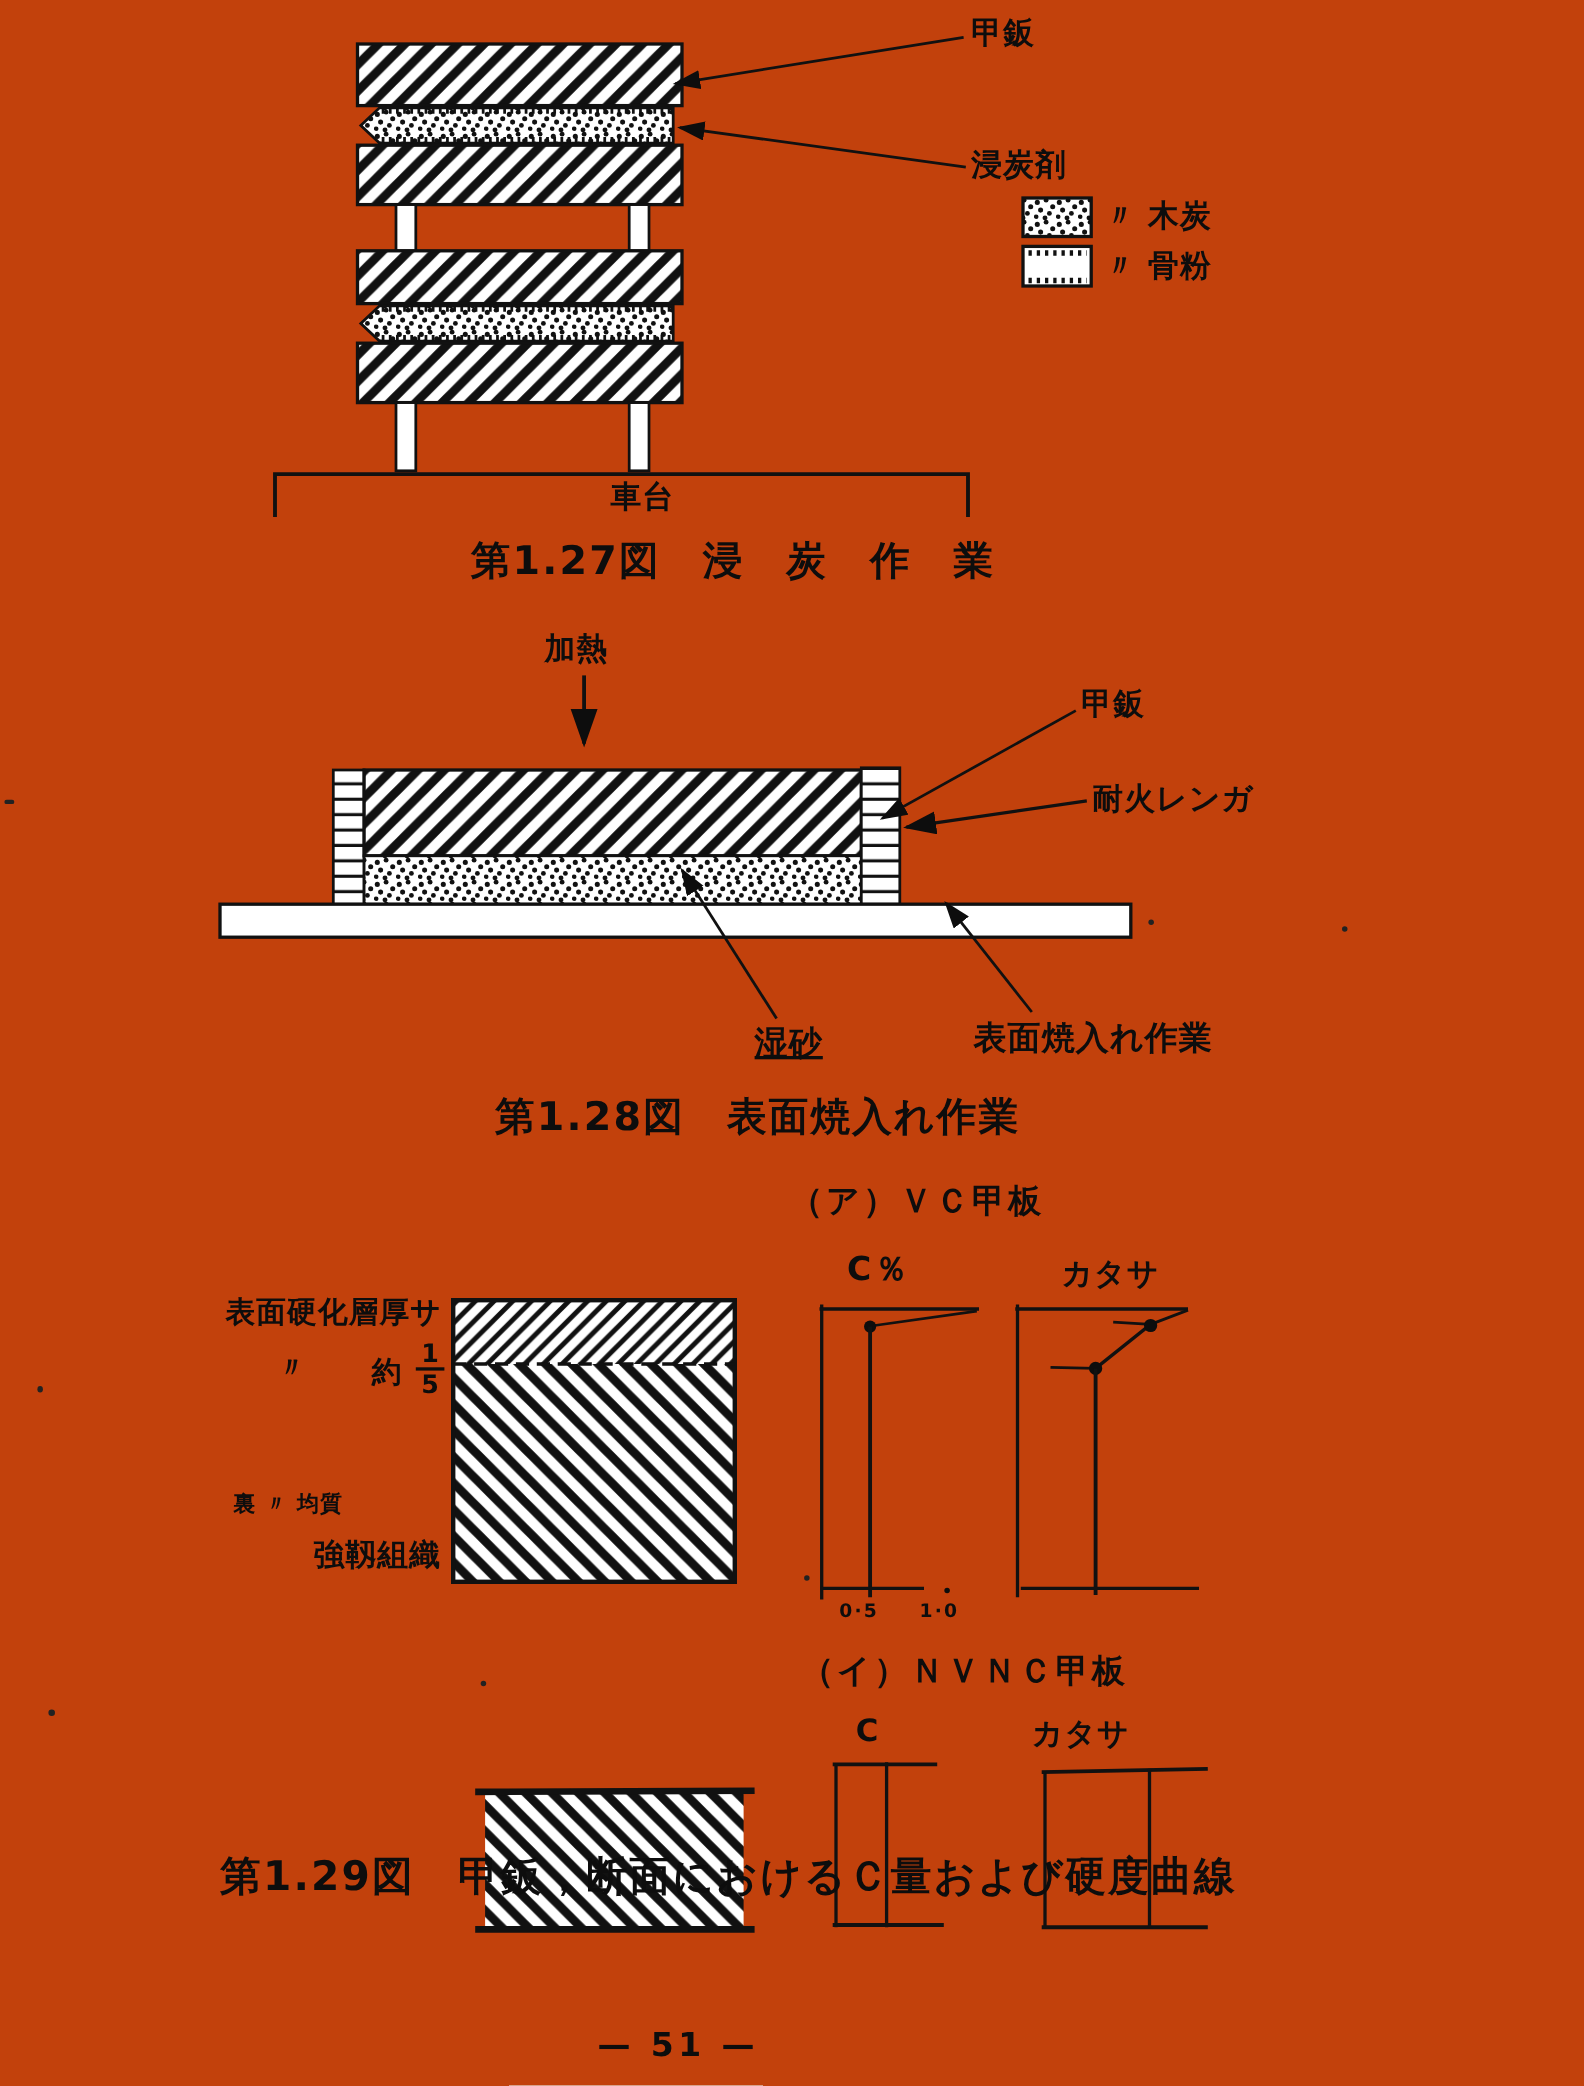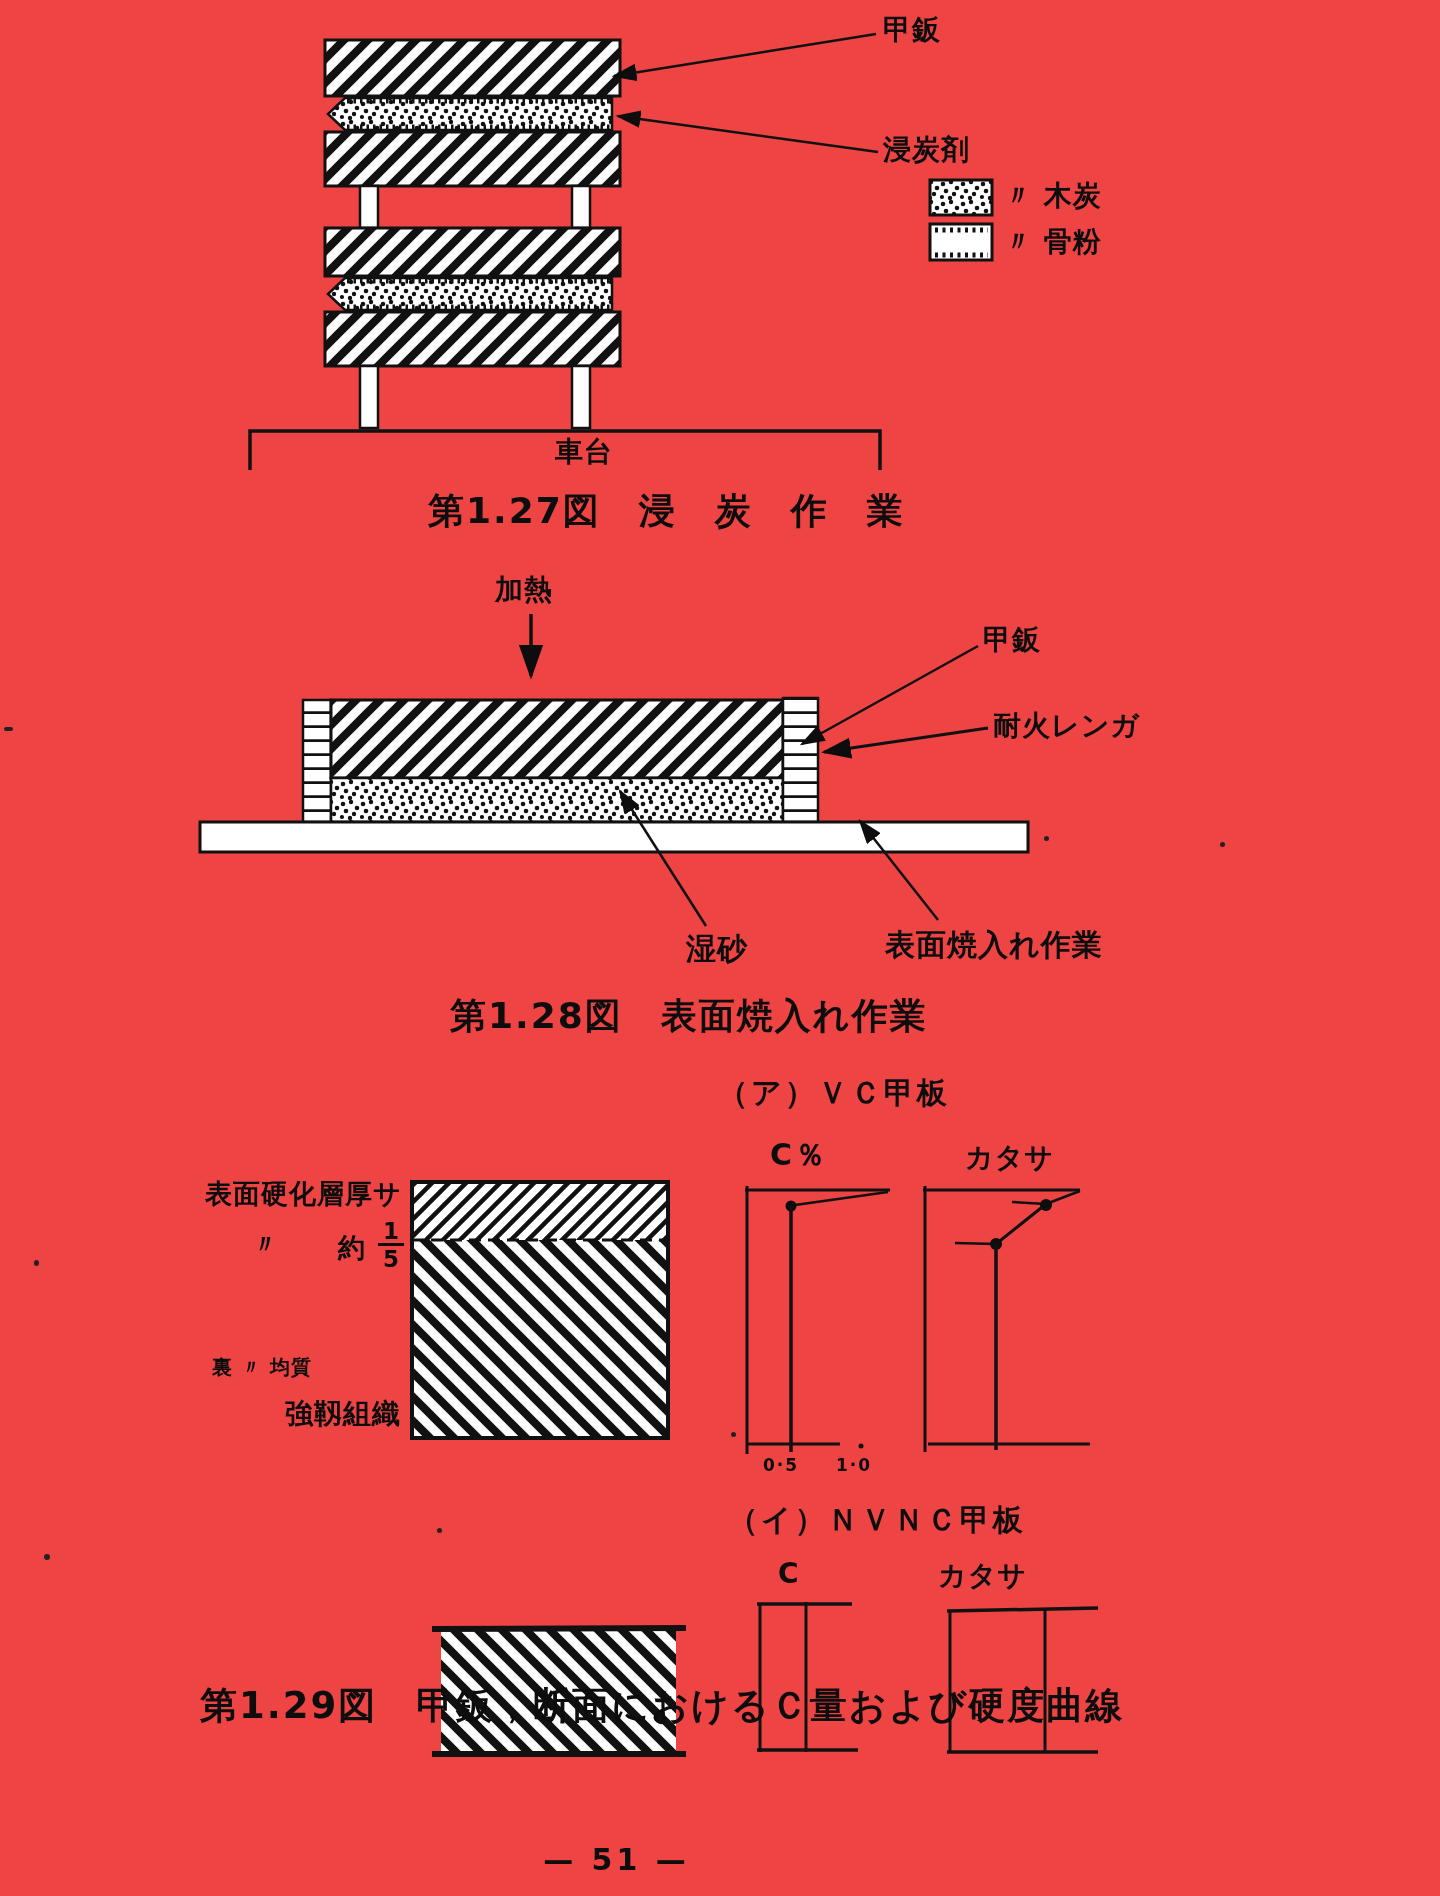--- a/index.html
+++ b/index.html
@@ -1,16 +1,16 @@
 <!DOCTYPE html>
 <html><head>
 <meta charset="utf-8">
 <style>
   html,body{margin:0;padding:0;background:#e8e8e6;}
-  .page{position:relative;width:1440px;height:1896px;background:#ef4444;margin:0 auto;
+  .page{position:relative;width:1440px;height:1896px;background:#c2410c;margin:0 auto;
         font-family:"DejaVu Sans","Liberation Sans",sans-serif;color:#0c0c0c;overflow:hidden;}
   .lay{position:absolute;left:0;top:0;width:1440px;height:1896px;}
   .t{position:absolute;font-weight:700;color:#0d0d0d;white-space:nowrap;letter-spacing:1px;line-height:1.15;}
   .cap{font-size:36px;letter-spacing:2px;}
   .lbl{font-size:28px;}
   .hdr{font-size:30px;letter-spacing:3px;}
   .tick{font-size:17px;letter-spacing:2px;}
   .frac{position:absolute;display:inline-flex;flex-direction:column;align-items:center;font-weight:700;font-size:23px;line-height:1.05;}
   .frac .num{padding:0 5px;border-bottom:3px solid #0d0d0d;}
   .frac .den{padding-top:1px;}
@@ -147,21 +147,21 @@
   <div class="t lbl" style="left:883px;top:14px;">甲鈑</div>
   <div class="t lbl" style="left:883px;top:134px;">浸炭剤</div>
   <div class="t lbl" style="left:1004px;top:180px;">〃 木炭</div>
   <div class="t lbl" style="left:1004px;top:226px;">〃 骨粉</div>
   <div class="t lbl" style="left:555px;top:436px;">車台</div>
   <div class="t cap" style="left:428px;top:490px;">第1.27図　浸　炭　作　業</div>
 
   <div class="t lbl" style="left:495px;top:574px;">加熱</div>
   <div class="t lbl" style="left:983px;top:624px;">甲鈑</div>
   <div class="t lbl" style="left:993px;top:710px;">耐火レンガ</div>
-  <div class="t lbl" style="left:686px;top:932px;font-size:30px;">湿砂</div>
+  <div class="t lbl" style="left:686px;top:932px;font-size:30px;text-decoration:underline;">湿砂</div>
   <div class="t lbl" style="left:885px;top:928px;font-size:30px;">表面焼入れ作業</div>
   <div class="t cap" style="left:450px;top:995px;">第1.28図　表面焼入れ作業</div>
 
   <div class="t hdr" style="left:718px;top:1076px;">（ア）ＶＣ甲板</div>
   <div class="t hdr" style="left:770px;top:1138px;">C％</div>
   <div class="t lbl" style="left:965px;top:1142px;">カタサ</div>
 
   <div class="t" style="left:205px;top:1178px;font-size:27px;">表面硬化層厚サ</div>
   <div class="t" style="left:252px;top:1230px;font-size:26px;">〃</div>
   <div class="t" style="left:338px;top:1232px;font-size:27px;">約</div>

